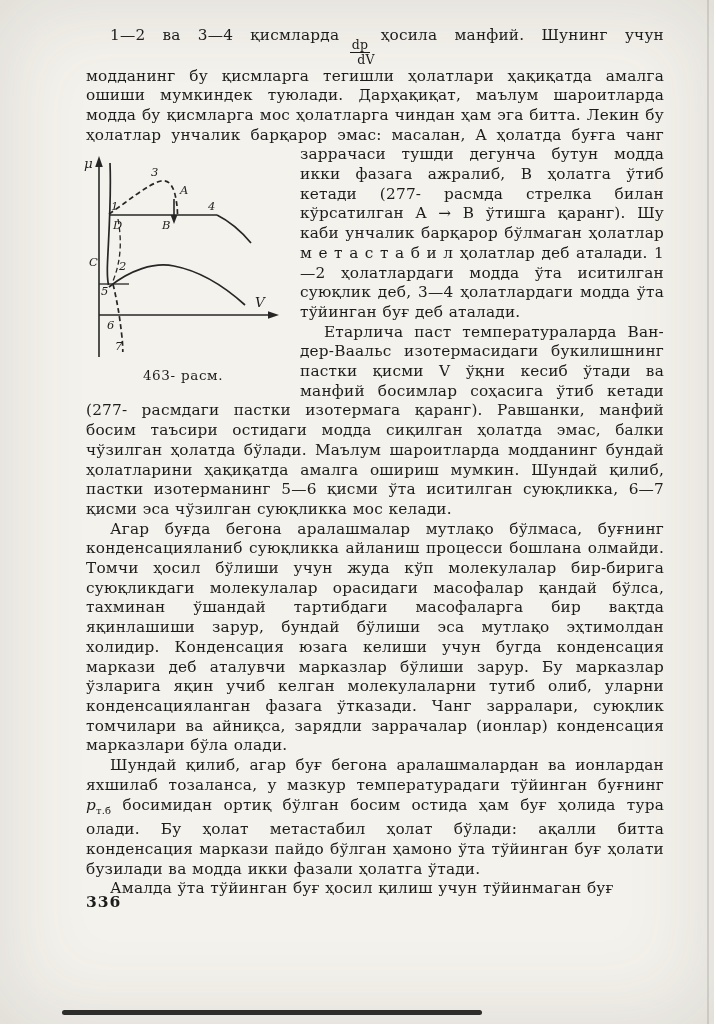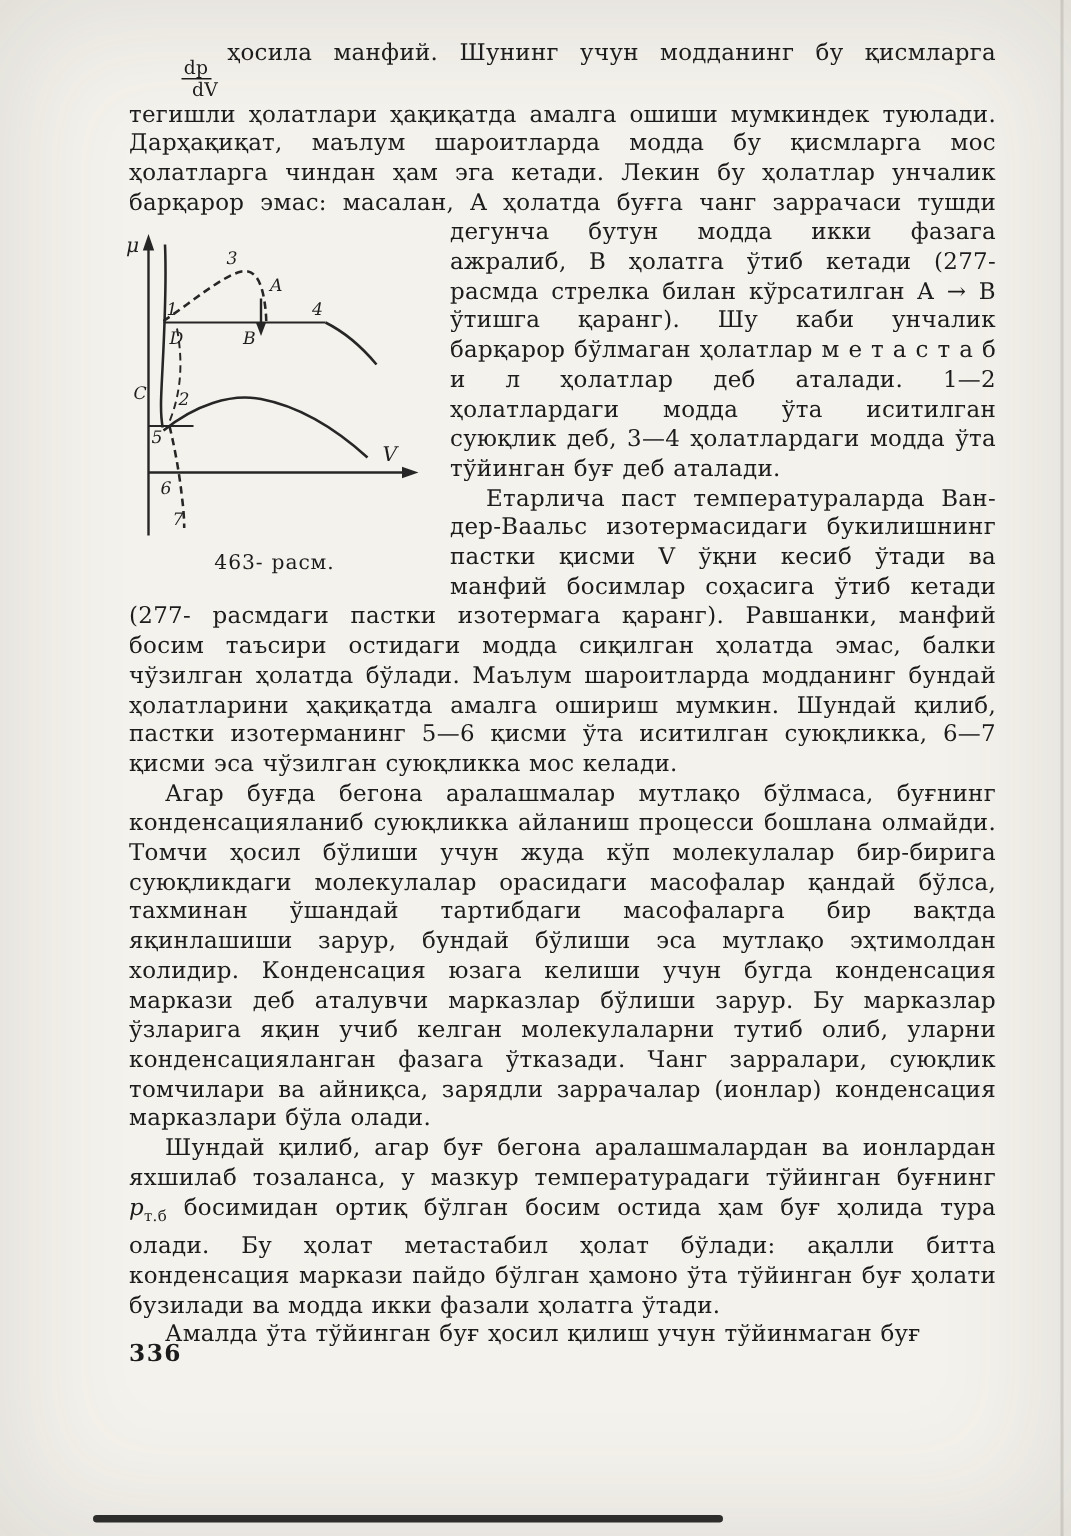--- a/index.html
+++ b/index.html
@@ -56,24 +56,24 @@
     position:absolute; right:5px; top:0; width:2px; height:100%;
     background:rgba(70,62,52,.15);
   }
 </style>
 </head>
 <body>
 
 <div class="page">
   <div class="content">
 
-    <p class="para"><span class="frac">
+    <p class="para"><span>1—2 ва 3—4 қисмларда</span><span class="frac">
           <span class="num">dp</span>
           <span class="den">dV</span>
-        </span><span>ҳосила манфий. Шунинг учун модданинг бу қисмларга тегишли ҳолатлари ҳақиқатда амалга ошиши мумкиндек туюлади. Дарҳақиқат, маълум шароитларда модда бу қисмларга мос ҳолатларга чиндан ҳам эга кетади. Лекин бу ҳолатлар унчалик барқарор эмас: масалан, A ҳолатда буғга чанг </span><span class="figure-float">
+        </span><span>ҳосила манфий. Шунинг учун модданинг бу қисмларга тегишли ҳолатлари ҳақиқатда амалга ошиши мумкиндек туюлади. Дарҳақиқат, маълум шароитларда модда бу қисмларга мос ҳолатларга чиндан ҳам эга битта. Лекин бу ҳолатлар унчалик барқарор эмас: масалан, A ҳолатда буғга чанг </span><span class="figure-float">
           <svg width="202" height="212" viewBox="0 0 202 212">
 
           <line x1="17" y1="204" x2="17" y2="10" stroke="#262626" stroke-width="1.6"></line>
           <polygon points="17,3 13.2,14 20.8,14" fill="#262626"></polygon>
           <text x="2" y="15" class="axis-lbl">μ</text>
 
           <line x1="17" y1="162" x2="190" y2="162" stroke="#262626" stroke-width="1.6"></line>
           <polygon points="197,162 186,158.2 186,165.8" fill="#262626"></polygon>
           <text x="173" y="154" class="axis-lbl">V</text>
 

